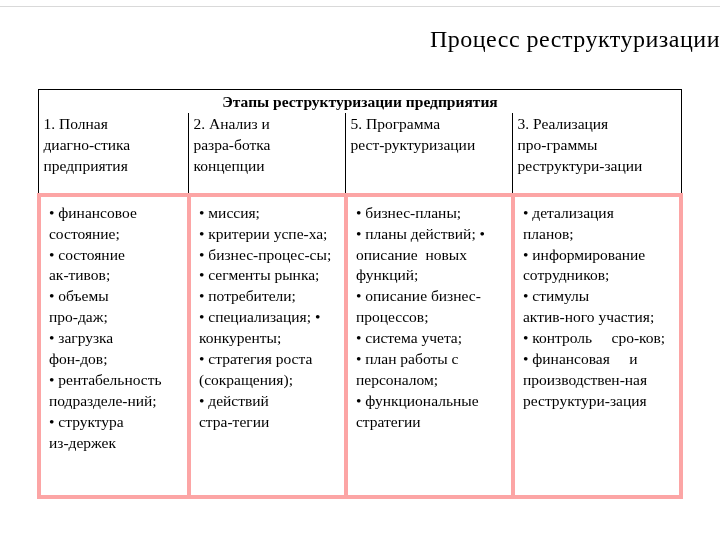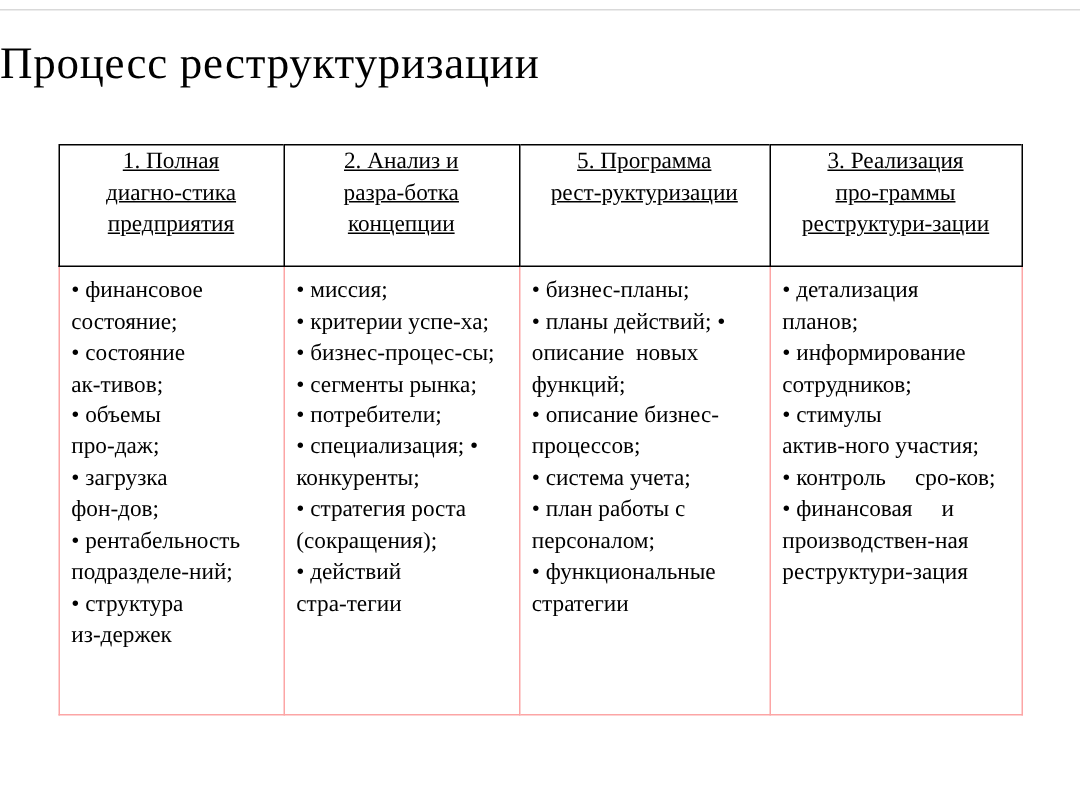--- a/index.html
+++ b/index.html
@@ -19,22 +19,22 @@
   }
   .top-edge {
     position: absolute;
     top: 6px;
     left: 0;
     width: 720px;
     border-top: 1px solid #d9d9d9;
   }
   .title {
     padding-top: 26px;
-    text-align: left;
-    font-size: 30px;
+    text-align: right;
+    font-size: 24px;
     letter-spacing: 0.5px;
   }
   table.tbl {
     border-collapse: collapse;
     table-layout: fixed;
     width: 642px;
     margin: 36px auto 0 auto;
     border: 1px solid #000;
   }
   td {
@@ -46,31 +46,29 @@
   td.caption {
     text-align: center;
     font-weight: bold;
     padding: 2px 4px 0 4px;
     border-left: 1px solid #000;
     border-right: 1px solid #000;
     border-bottom: none;
     white-space: pre-wrap;
   }
   td.hdr {
-    text-align: center;
     border-left: 1px solid #000;
     border-right: 1px solid #000;
     border-top: none;
     border-bottom: 1px solid #000;
     padding: 1px 4px 16px 4px;
     white-space: pre-wrap;
-    text-decoration: underline;
   }
   td.cell {
-    border: 1px solid #fca5a5;
+    border: 4px solid #fca5a5;
     height: 292px;
     padding: 6px 6px 0 8px;
     white-space: pre-wrap;
     margin-top: 24px;
   }
 </style>
 </head>
 <body>
 
 <div class="slide">
@@ -79,20 +77,23 @@
   <div class="title">Процесс реструктуризации</div>
 
   <table class="tbl">
     <colgroup>
       <col style="width:150px">
       <col style="width:157px">
       <col style="width:167px">
       <col style="width:168px">
     </colgroup>
     <tbody>
+        <tr>
+      <td class="caption" colspan="4">Этапы реструктуризации предприятия</td>
+    </tr>
     <tr>
       <td class="hdr">1. Полная
 диагно-стика
 предприятия</td>
       <td class="hdr">2. Анализ и
 разра-ботка
 концепции</td>
       <td class="hdr">5. Программа
 рест-руктуризации</td>
       <td class="hdr">3. Реализация

